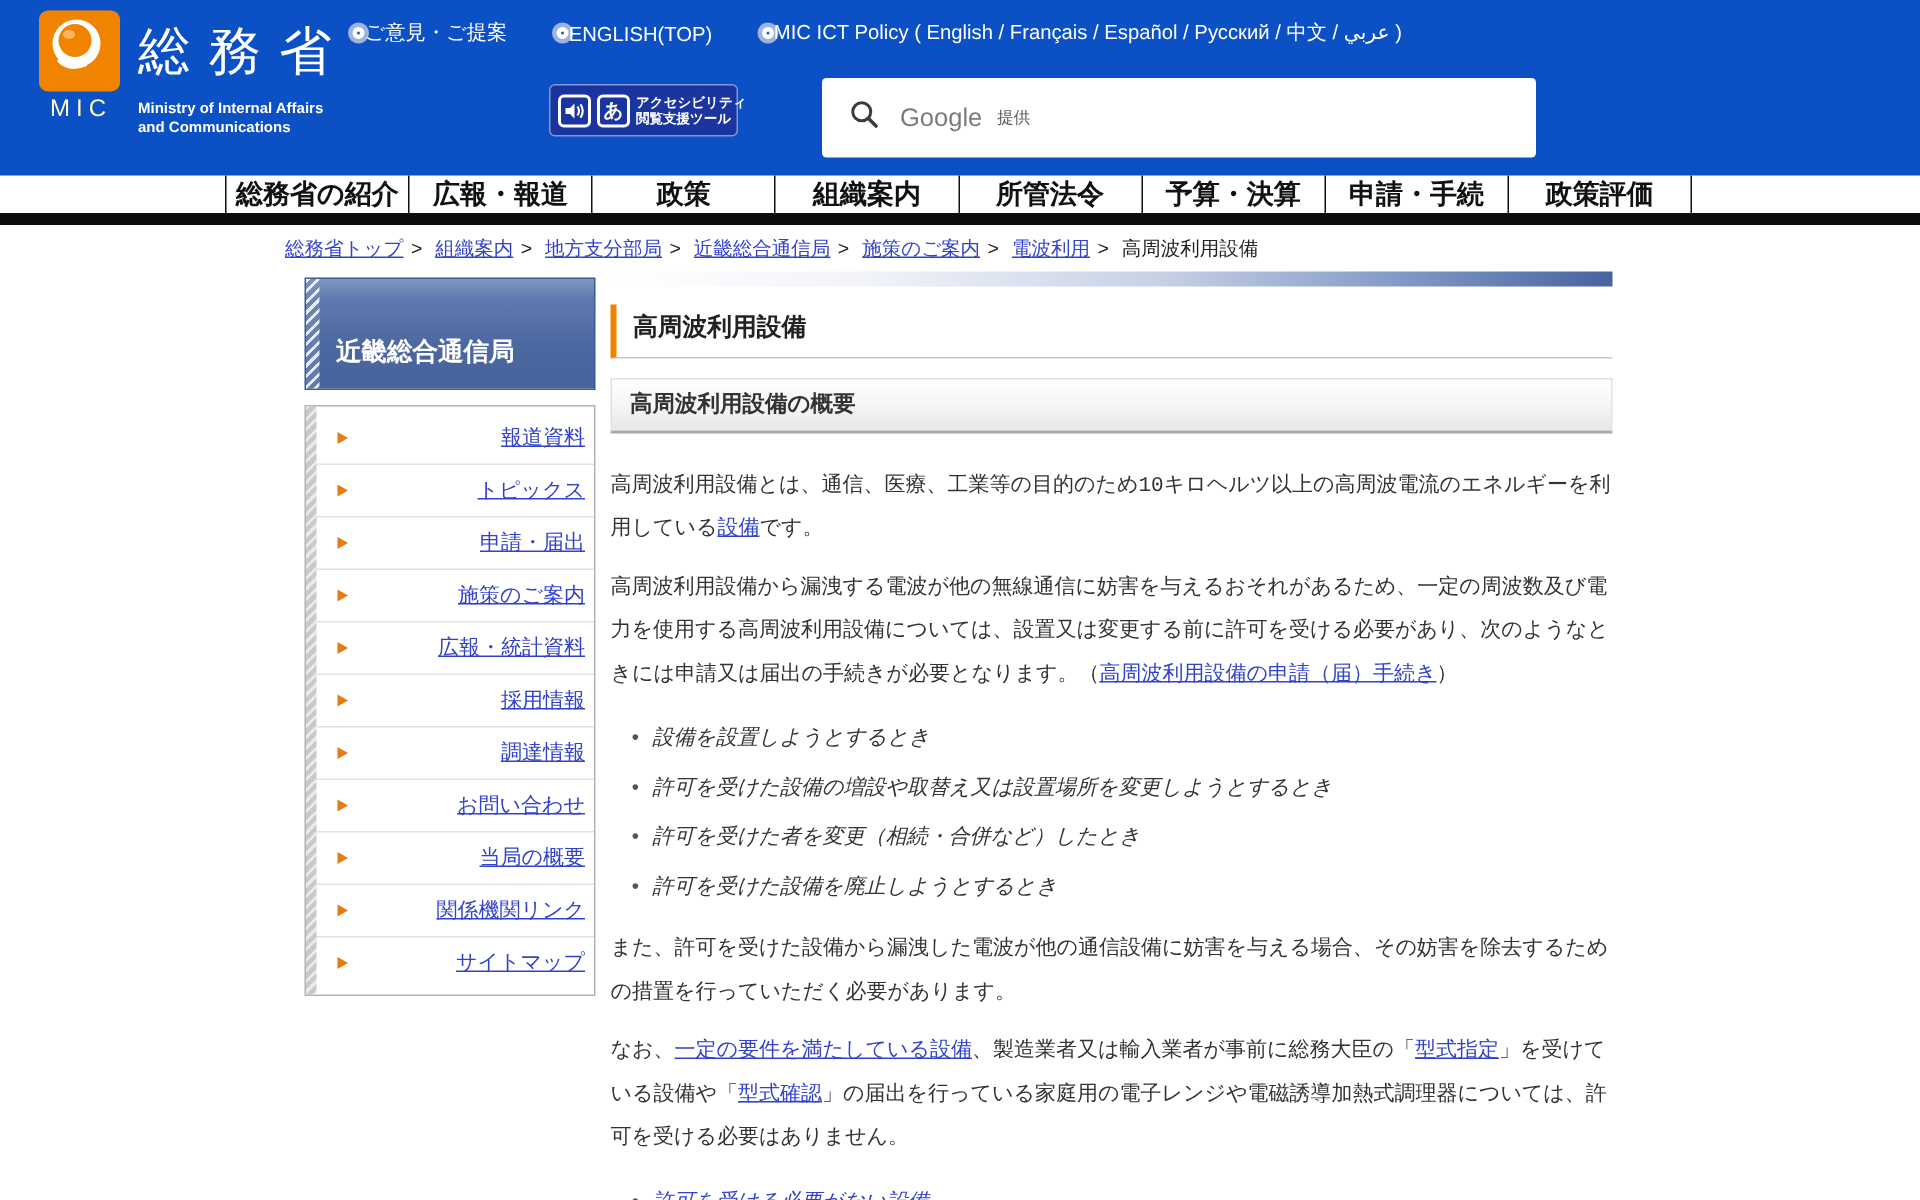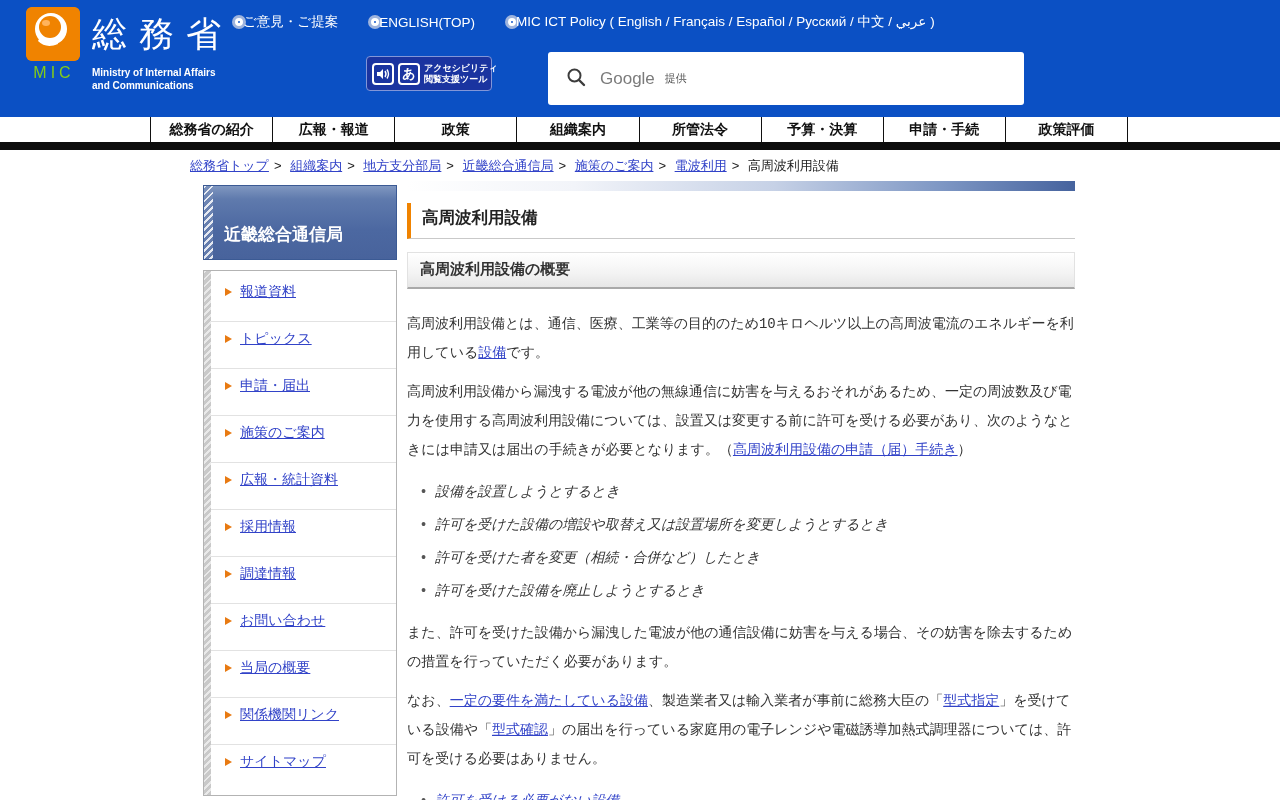--- a/index.html
+++ b/index.html
@@ -7,21 +7,21 @@
     font-family:"Liberation Sans","DejaVu Sans",sans-serif; }
   body { position:relative; }
   a { cursor:pointer; }
 
   
   .header { position:relative; height:117px; background:#0b50c4; }
   .logo { position:absolute; left:26px; top:7px; display:flex; gap:10px; }
   .logo-left { width:56px; text-align:center; }
   .logo-square { width:54px; height:54px; background:#f08300; border-radius:6px; position:relative; overflow:hidden; }
   .logo-square svg { display:block; }
-  .logo-mic { color:#84cc16; font-size:16px; letter-spacing:4px; margin-top:3px; }
+  .logo-mic { color:#fef9c3; font-size:16px; letter-spacing:4px; margin-top:3px; }
   .logo-right { padding-top:4px; }
   .logo-jp { color:#fff; font-size:35px; letter-spacing:12px; white-space:nowrap; }
   .logo-en { color:#fff; font-size:10px; font-weight:bold; line-height:13px; margin-top:8px; }
 
   .top-links { position:absolute; left:232px; top:13px; display:flex; gap:30px; align-items:center; }
   .top-link { display:flex; align-items:center; gap:0; color:#fff; font-size:13.5px; text-decoration:none; white-space:nowrap; }
   .ring { width:8px; height:8px; border-radius:50%; background:#1a5ccc; border:3px solid #fff; box-shadow:0 0 0 3px #9fb4dd; margin-left:3px; }
 
   .a11y-badge { position:absolute; left:366px; top:56px; width:126px; height:35px; background:#1a34a0;
     border:1px solid #8296d8; border-radius:4px; display:flex; align-items:center; gap:4px; padding:0 5px; }
@@ -30,41 +30,41 @@
   .a11y-text { color:#fff; font-size:9px; font-weight:bold; line-height:11px; white-space:nowrap; }
 
   .search-box { position:absolute; left:548px; top:52px; width:476px; height:53px; background:#fff;
     border-radius:3px; display:flex; align-items:center; padding-left:18px; gap:14px; cursor:text; }
   .search-main { color:#7b7b7b; font-size:17px; }
   .search-sub { color:#555; font-size:11px; margin-left:-4px; }
 
   
   .nav { background:#fff; height:25px; }
   .nav-inner { margin-left:150px; width:978px; height:25px; display:flex; }
-  .nav-item { flex:1; text-align:center; font-size:14px; font-weight:bold; color:#111; line-height:25px;
+  .nav-item { flex:1; text-align:center; font-size:18px; font-weight:bold; color:#111; line-height:25px;
     border-left:1px solid #111; white-space:nowrap; text-decoration:none; }
   .nav-cap { width:0; border-left:1px solid #111; }
   .black-bar { height:8px; background:#0d0d0d; }
 
   
   .breadcrumb { position:absolute; left:190px; top:157px; font-size:13px; color:#222; white-space:nowrap; }
   .breadcrumb a { color:#3243c8; text-decoration:underline; }
   .crumb-sep { margin:0 5px; color:#222; }
 
   
   .sidebar { position:absolute; left:203px; top:185px; width:194px; }
   .side-title { position:relative; height:75px; border:1px solid #3b5a94;
     background:linear-gradient(180deg,#8097c0 0%,#5f7aad 18%,#4c68a1 60%,#48639c 100%);
     color:#fff; font-size:17px; font-weight:bold; display:flex; align-items:flex-end; padding:0 0 13px 20px; }
   .side-title::before { content:""; position:absolute; left:0; top:0; bottom:0; width:9px;
     background:repeating-linear-gradient(135deg, rgba(255,255,255,.85) 0 2px, rgba(122,143,185,.55) 2px 5px); }
   .side-menu { position:relative; margin-top:10px; border:1px solid #b3b3b3; background:#fff; padding:4px 0; }
   .side-menu::before { content:""; position:absolute; left:0; top:0; bottom:0; width:7px;
     background:repeating-linear-gradient(135deg,#e9e9e9 0 2px,#c9c9c9 2px 5px); }
-  .side-item { display:flex; align-items:center; gap:8px; padding:8px 6px 20px 21px; border-bottom:1px solid #e2e2e2; text-decoration:none; }
+  .side-item { display:flex; align-items:center; gap:8px; padding:8px 6px 8px 21px; border-bottom:1px solid #e2e2e2; text-decoration:none;justify-content:space-between; }
   .side-menu .side-item:last-of-type { border-bottom:none; }
   .tri { width:0; height:0; border-left:7px solid #e87a12; border-top:4.5px solid transparent; border-bottom:4.5px solid transparent; flex:none; }
   .side-label { color:#3243c8; font-size:14px; text-decoration:underline; }
 
   
   .main { position:absolute; left:407px; top:181px; width:668px; }
   .grad-bar { height:10px; background:linear-gradient(90deg,#ffffff 0%,#f2f4f9 25%,#c6d1e6 55%,#7e97c4 80%,#46639e 100%); }
   .page-title { margin-top:12px; border-left:4px solid #f08300; border-bottom:1px solid #c9c9c9;
     padding:4px 0 9px 11px; font-size:16.5px; color:#222; }
   .section-head { margin-top:13px; background:linear-gradient(180deg,#ffffff 0%,#f3f3f3 60%,#e6e6e6 100%);

